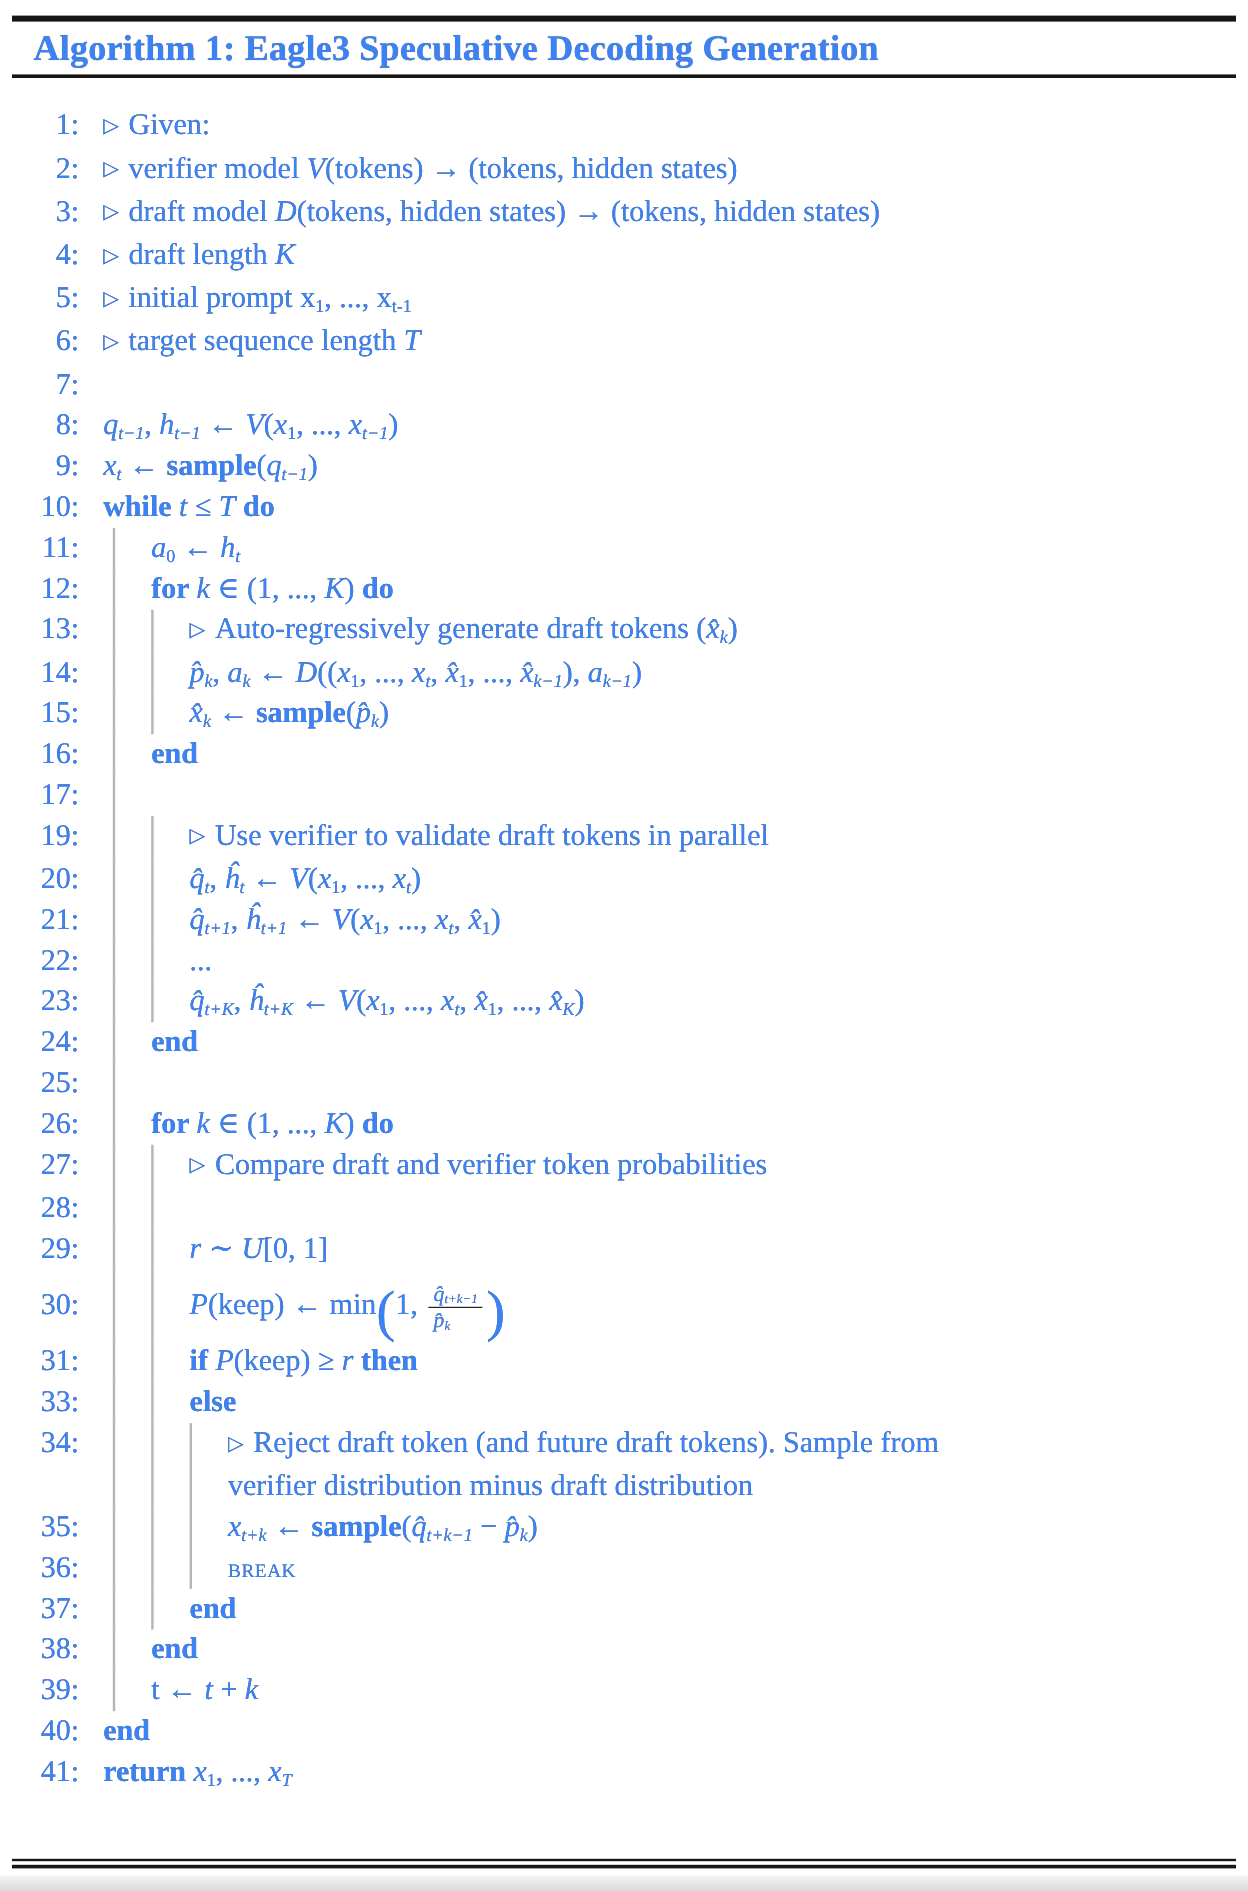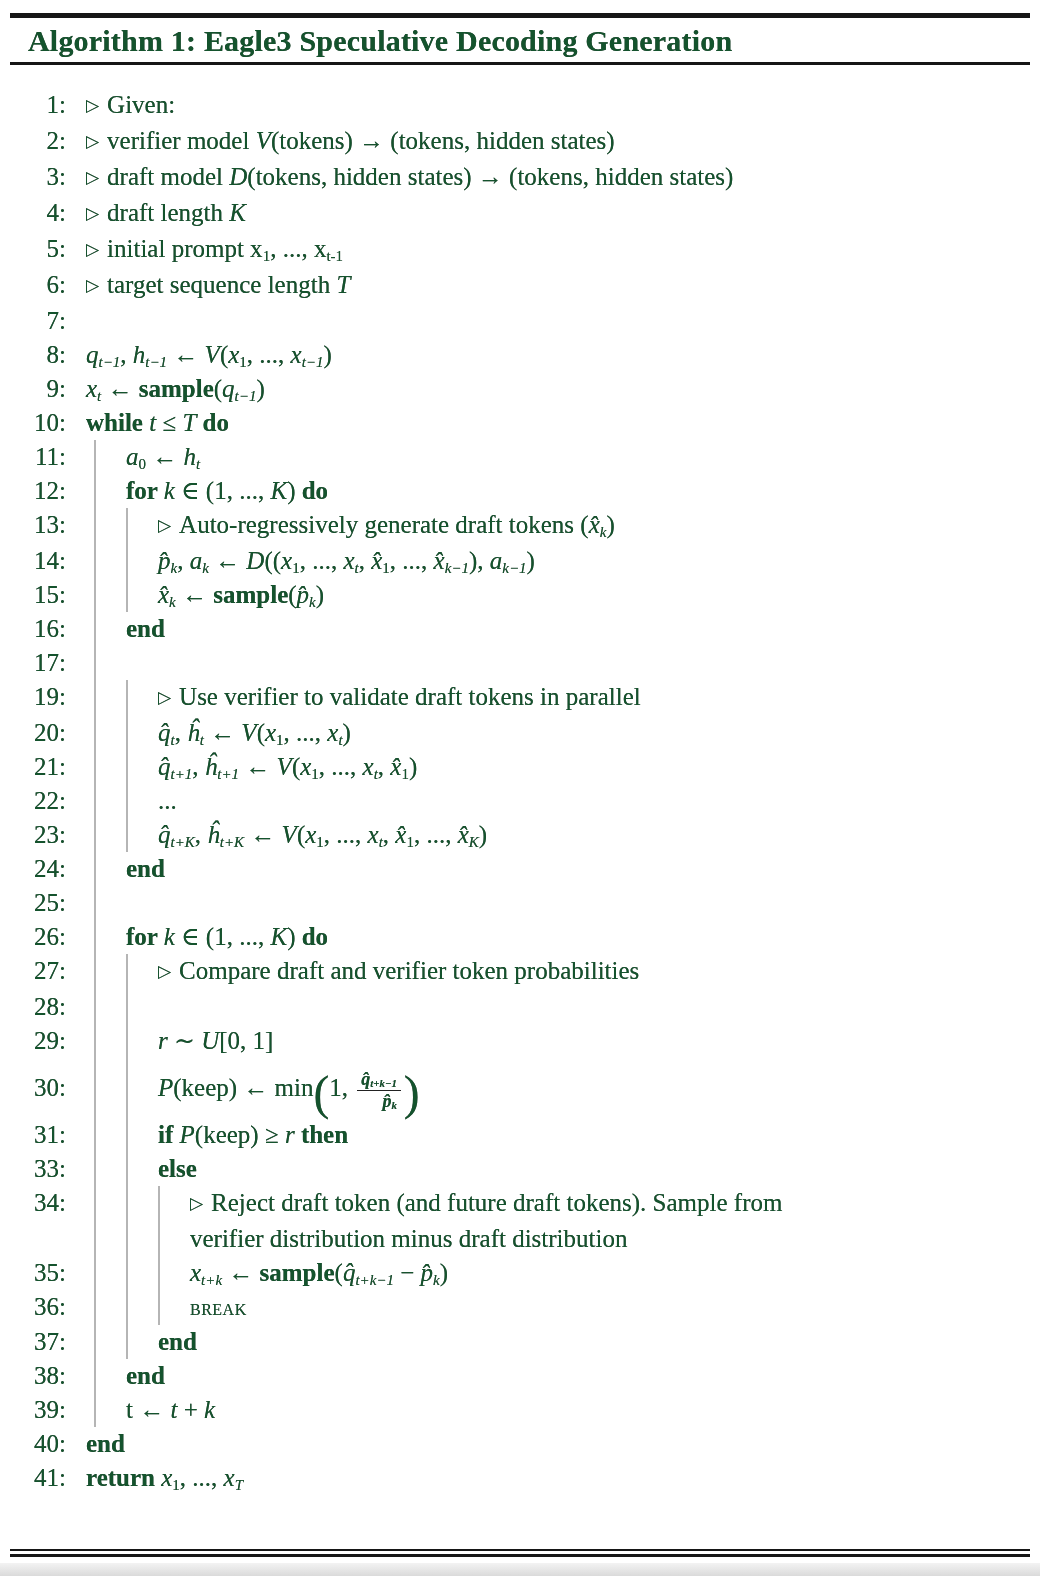--- a/index.html
+++ b/index.html
@@ -1,18 +1,18 @@
 <!DOCTYPE html>
 <html><head>
 <meta charset="utf-8">
 <style>
   html,body{margin:0;padding:0;background:#ffffff;}
   .page{
     position:relative;width:1040px;height:1576px;background:#ffffff;
-    color:#14532d;font-family:"Liberation Serif","DejaVu Serif",serif;
+    color:#3b82f6;font-family:"Liberation Serif","DejaVu Serif",serif;
     overflow:hidden;
   }
   .rule-top{position:absolute;left:10px;right:10px;top:13px;height:5px;background:#161616;}
   .algo-title{
     position:absolute;left:28px;top:24px;font-size:30px;font-weight:bold;
     letter-spacing:0.2px;text-shadow:0 0 0.6px rgba(20,20,20,0.75);white-space:nowrap;
   }
   .rule-mid{position:absolute;left:10px;right:10px;top:62px;height:3px;background:#161616;}
   .lines{position:absolute;left:0;right:0;top:88px;text-shadow:0 0 0.5px rgba(20,20,20,0.7);}
   .line{display:flex;align-items:stretch;padding-left:24px;min-height:34px;line-height:34px;font-size:25px;}
@@ -22,21 +22,21 @@
   .content{flex:1 1 auto;padding-right:14px;}
   .tall{height:60px;}
   .tall .content,.tall .num{line-height:60px;}
   .seg-kw{font-weight:bold;margin-top:38px;}
   .seg-m{font-style:italic;}
   .seg-tri{font-family:"DejaVu Sans","Liberation Sans",sans-serif;font-size:0.68em;margin-right:8px;position:relative;top:-2px;}
   sub.seg-sub,sub.seg-subr{font-size:0.6em;line-height:0;vertical-align:-0.28em;letter-spacing:0;}
   sub.seg-sub{font-style:italic;}
   .seg-sc{font-variant:small-caps;font-size:0.92em;letter-spacing:0.5px;}
   .seg-bp{font-size:190%;line-height:0;vertical-align:-0.28em;font-weight:400;}
-  .frac{display:inline-block;vertical-align:middle;text-align:right;font-size:0.72em;line-height:1.18;margin:0 3px;font-weight:bold;}
+  .frac{display:inline-block;vertical-align:middle;text-align:left;font-size:0.72em;line-height:1.18;margin:0 3px;}
   .fnum,.fden{display:block;padding:0 4px;}
   .fden{border-top:1.5px solid #222;}
   .frac sub{vertical-align:-0.2em;}
   .rule-bot1{position:absolute;left:10px;right:10px;top:1549px;height:2px;background:#161616;}
   .rule-bot2{position:absolute;left:10px;right:10px;top:1554px;height:3px;background:#161616;}
   .bottom-strip{position:absolute;left:0;right:0;bottom:0;height:13px;background:linear-gradient(#f3f3f3,#dadada);}
 </style>
 </head>
 <body>
 

